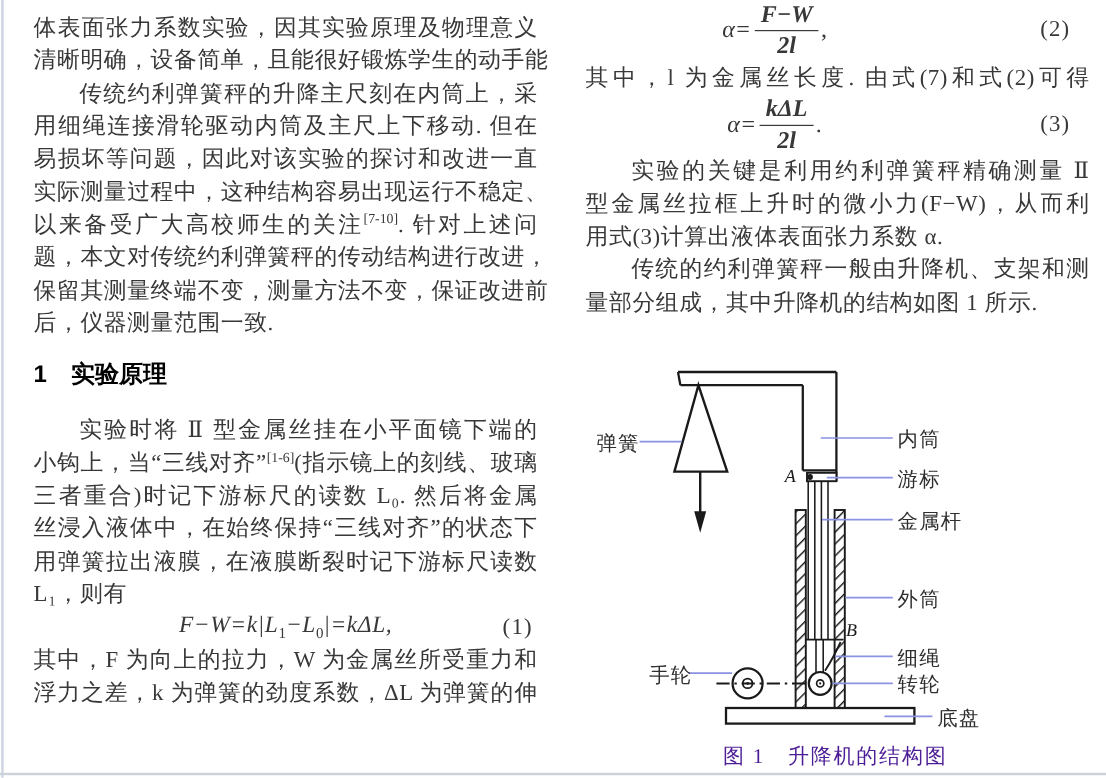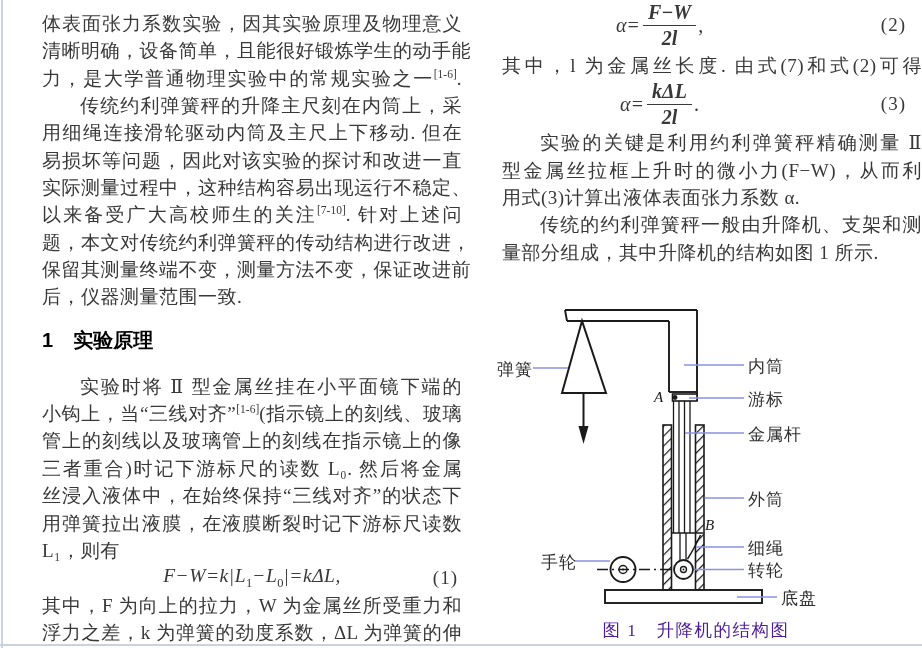--- a/index.html
+++ b/index.html
@@ -5,21 +5,21 @@
   html,body{margin:0;padding:0;}
   body{
     width:922px;height:648px;position:relative;overflow:hidden;
     background:#ffffff;
     font-family:"Liberation Serif","DejaVu Serif",serif;
     color:#383838;
   }
   .page-edge-left{position:absolute;left:1px;top:0;width:2px;height:648px;background:#ccd4e2;}
   .page-edge-bottom{position:absolute;left:0;top:644px;width:922px;height:2px;background:#ccd2da;}
 
-  .col{position:absolute;width:420px;margin-left:14px;}
+  .col{position:absolute;width:420px;}
   .col-left{left:28px;top:10px;}
   .col-right{left:488px;top:0;}
 
   .ln{
     font-size:19px;line-height:27.35px;
     text-align:justify;text-align-last:justify;
     white-space:nowrap;letter-spacing:0.5px;
   }
   .ln.last{text-align-last:left;}
   .ln.ind{text-indent:38px;}
@@ -62,37 +62,35 @@
 </style>
 </head>
 <body>
 
 <div class="page-edge-left"></div>
 <div class="page-edge-bottom"></div>
 
 <div class="col col-left">
   <div class="ln">体表面张力系数实验，因其实验原理及物理意义</div>
   <div class="ln">清晰明确，设备简单，且能很好锻炼学生的动手能</div>
-  <div class="ln"><span>力，是大学普通物理实验中的常规实验之一</span><sup class="ref">[1-6]</sup><span>.</span></div>
   <div class="ln ind">传统约利弹簧秤的升降主尺刻在内筒上，采</div>
   <div class="ln">用细绳连接滑轮驱动内筒及主尺上下移动. 但在</div>
   <div class="ln">易损坏等问题，因此对该实验的探讨和改进一直</div>
   <div class="ln">实际测量过程中，这种结构容易出现运行不稳定、</div>
   <div class="ln"><span>以来备受广大高校师生的关注</span><sup class="ref">[7-10]</sup><span>. 针对上述问</span></div>
   <div class="ln">题，本文对传统约利弹簧秤的传动结构进行改进，</div>
   <div class="ln">保留其测量终端不变，测量方法不变，保证改进前</div>
   <div class="ln last">后，仪器测量范围一致.</div>
 
   <div class="sec-heading">
     <span class="sec-num">1</span><span>实验原理</span>
   </div>
 
   <div class="ln ind">实验时将 Ⅱ 型金属丝挂在小平面镜下端的</div>
   <div class="ln"><span>小钩上，当“三线对齐”</span><sup class="ref">[1-6]</sup><span>(指示镜上的刻线、玻璃</span></div>
-  <div class="ln">管上的刻线以及玻璃管上的刻线在指示镜上的像</div>
   <div class="ln">三者重合)时记下游标尺的读数 L₀. 然后将金属</div>
   <div class="ln">丝浸入液体中，在始终保持“三线对齐”的状态下</div>
   <div class="ln">用弹簧拉出液膜，在液膜断裂时记下游标尺读数</div>
   <div class="ln last">L₁，则有</div>
 
   <div class="eq-line eq1-line">
     <span class="eq-body"><span>F−W=k|L</span><sub>1</sub><span>−L</span><sub>0</sub><span>|=kΔL,</span></span>
     <span class="eq-num">(1)</span>
   </div>
 

